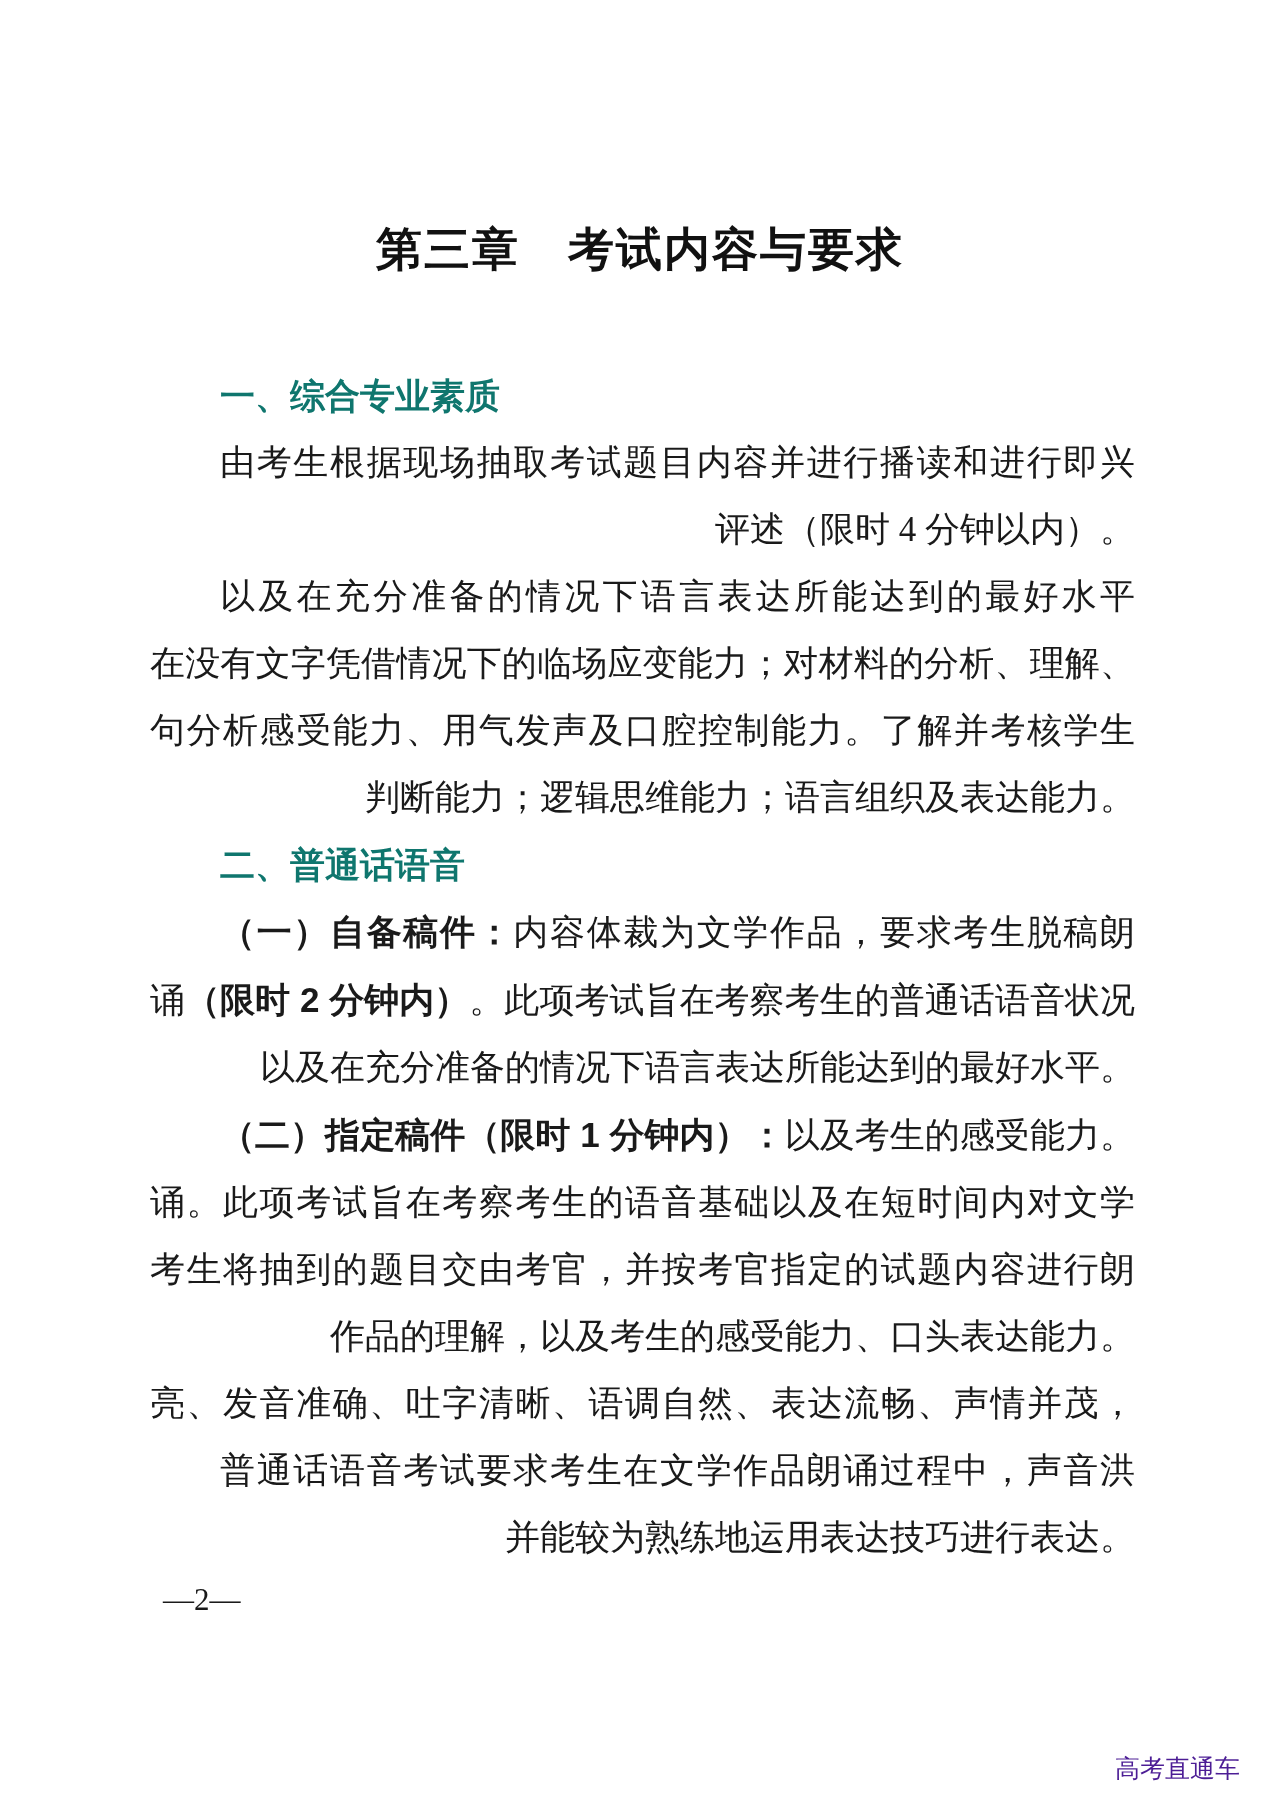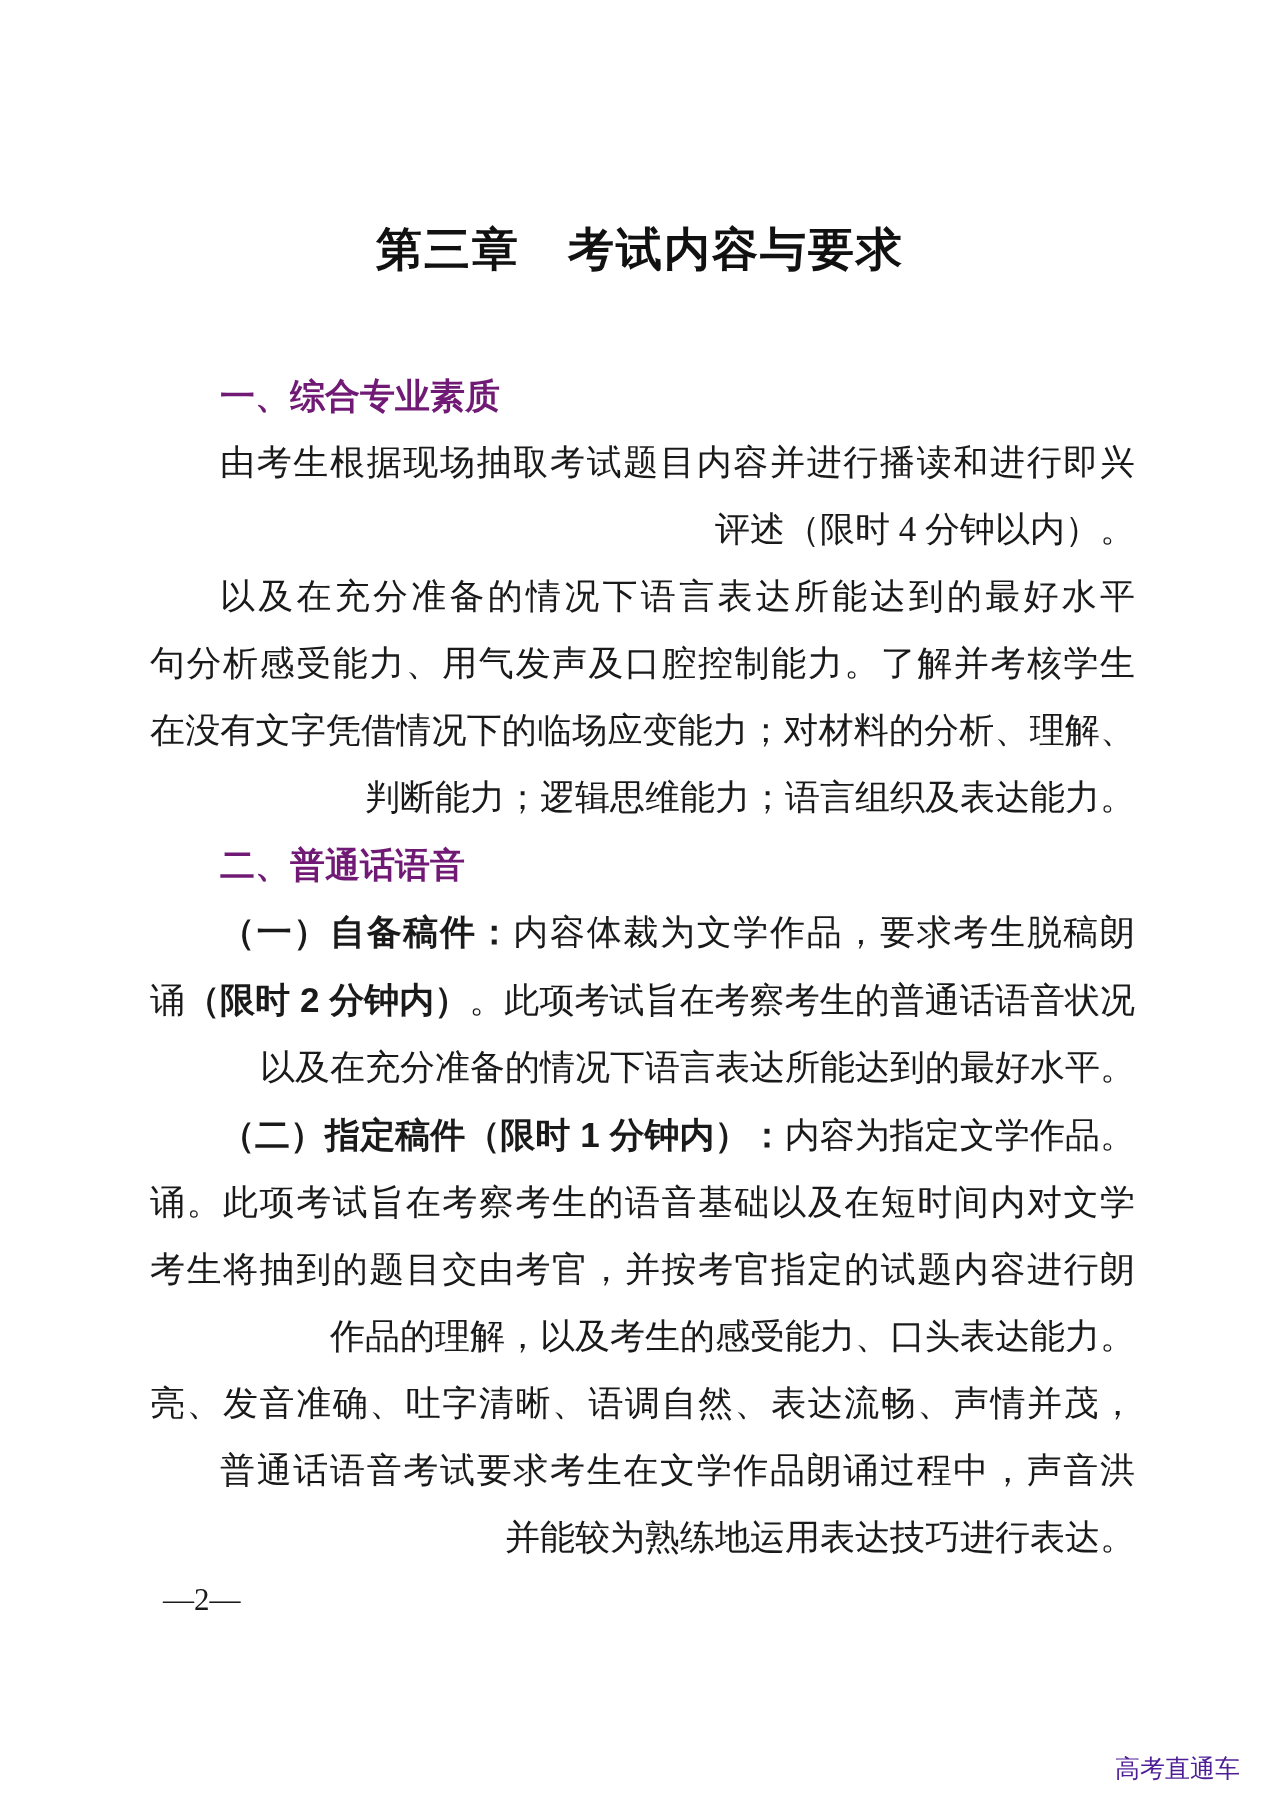--- a/index.html
+++ b/index.html
@@ -38,21 +38,21 @@
     left: 150px;
     width: 985px;
   }
   .heading {
     font-family: "Liberation Sans", sans-serif;
     font-weight: 700;
     font-size: 35px;
     line-height: 67px;
     margin: 0;
     padding-left: 2em;
-    color: #701a75;
+    color: #0f766e;
   }
   .para { margin: 0; }
   .line {
     font-size: 35px;
     line-height: 67px;
     text-align: right;
     white-space: nowrap;
   }
   .line.fill {
     white-space: normal;
@@ -90,32 +90,32 @@
 <div class="page">
   <h1 class="title">第三章　考试内容与要求</h1>
   <div class="content" id="content">
       <h2 class="heading">一、综合专业素质</h2>
       <div class="para">
         <div class="line indent fill"><span>由考生根据现场抽取考试题目内容并进行播读和进行即兴</span></div>
         <div class="line"><span>评述（限时 4 分钟以内）。</span></div>
       </div>
       <div class="para">
         <div class="line indent fill"><span>以及在充分准备的情况下语言表达所能达到的最好水平</span></div>
+        <div class="line fill"><span>在没有文字凭借情况下的临场应变能力；对材料的分析、理解、</span></div>
         <div class="line fill"><span>句分析感受能力、用气发声及口腔控制能力。了解并考核学生</span></div>
-        <div class="line fill"><span>在没有文字凭借情况下的临场应变能力；对材料的分析、理解、</span></div>
         <div class="line"><span>判断能力；逻辑思维能力；语言组织及表达能力。</span></div>
       </div>
       <h2 class="heading">二、普通话语音</h2>
       <div class="para">
         <div class="line indent fill"><span class="bold">（一）自备稿件：</span><span>内容体裁为文学作品，要求考生脱稿朗</span></div>
         <div class="line fill"><span>诵</span><span class="bold">（限时 2 分钟内）</span><span>。此项考试旨在考察考生的普通话语音状况</span></div>
         <div class="line"><span>以及在充分准备的情况下语言表达所能达到的最好水平。</span></div>
       </div>
       <div class="para">
-        <div class="line indent fill"><span class="bold">（二）指定稿件（限时 1 分钟内）：</span><span>内容为指定文学作品。</span></div>
+        <div class="line indent fill"><span class="bold">（二）指定稿件（限时 1 分钟内）：</span><span>以及考生的感受能力。</span></div>
         <div class="line fill"><span>诵。此项考试旨在考察考生的语音基础以及在短时间内对文学</span></div>
         <div class="line fill"><span>考生将抽到的题目交由考官，并按考官指定的试题内容进行朗</span></div>
         <div class="line"><span>作品的理解，以及考生的感受能力、口头表达能力。</span></div>
       </div>
       <div class="para">
         <div class="line fill"><span>亮、发音准确、吐字清晰、语调自然、表达流畅、声情并茂，</span></div>
         <div class="line indent fill"><span>普通话语音考试要求考生在文学作品朗诵过程中，声音洪</span></div>
         <div class="line"><span>并能较为熟练地运用表达技巧进行表达。</span></div>
       </div>
     </div>

